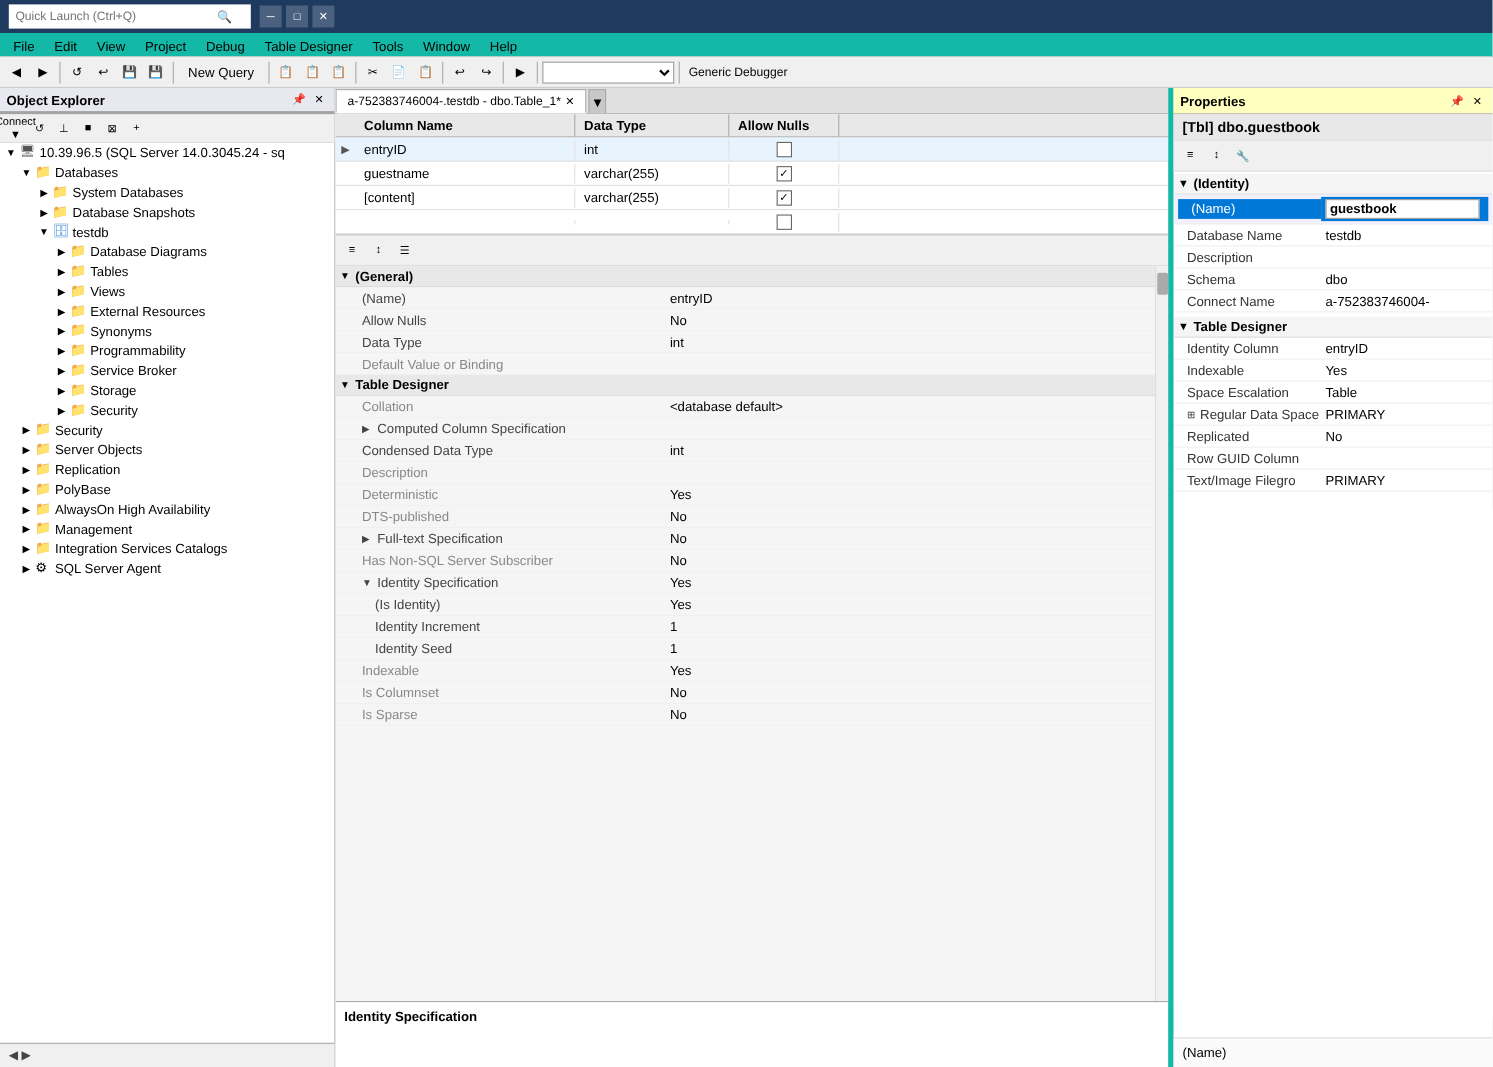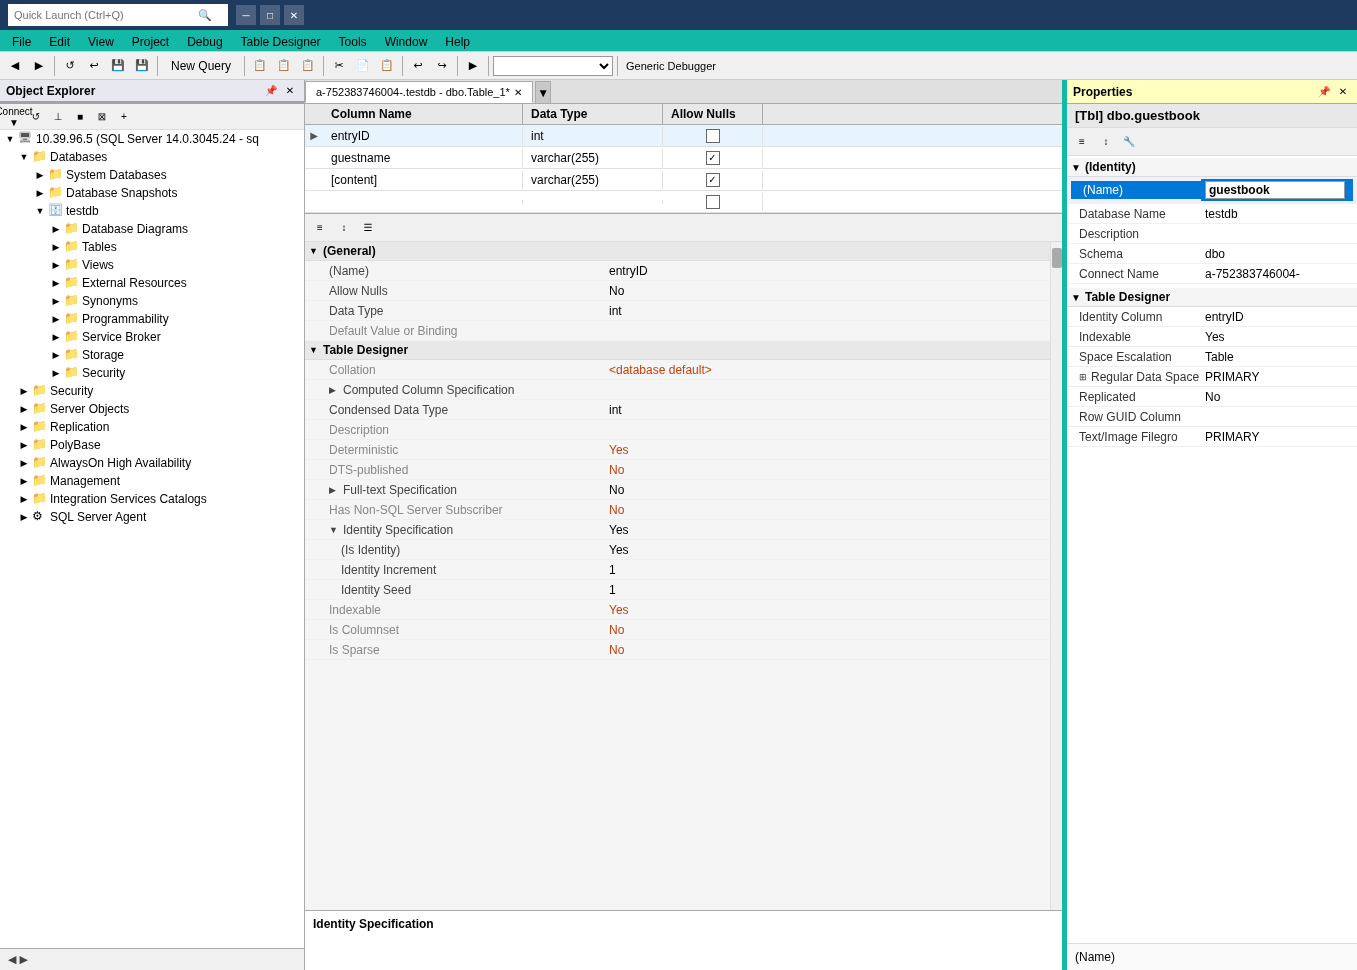--- a/index.html
+++ b/index.html
@@ -149,21 +149,21 @@
     .col-props-toolbar { height: 28px; background: #f0f0f0; border-bottom: 1px solid #ddd; display: flex; align-items: center; padding: 0 4px; gap: 2px; }
     .props-btn { height: 22px; width: 22px; background: #f0f0f0; border: 1px solid transparent; cursor: pointer; font-size: 10px; display: flex; align-items: center; justify-content: center; }
     .props-group { }
     .props-group-header { display: flex; align-items: center; background: #e8e8e8; padding: 2px 4px; font-weight: bold; font-size: 12px; cursor: pointer; border-bottom: 1px solid #ddd; }
     .props-group-arrow { width: 14px; font-size: 9px; }
     .props-row { display: flex; align-items: center; padding: 2px 0; border-bottom: 1px solid #f0f0f0; min-height: 20px; }
     .props-name { width: 300px; padding: 0 4px 0 24px; font-size: 12px; color: #444; }
     .props-name.sub { padding-left: 40px; }
     .props-name.greyed { color: #888; }
     .props-value { flex: 1; padding: 0 4px; font-size: 12px; }
-    .props-value.greyed { color: #c2410c; }
+    .props-value.greyed { color: #000000; }
 
     
     .properties-panel {
       width: 290px;
       min-width: 290px;
       background: #fff;
       display: flex;
       flex-direction: column;
     }
     .prop-panel-header { background: #ffffc0; height: 24px; display: flex; align-items: center; justify-content: space-between; padding: 0 6px; border-bottom: 1px solid #aaa; font-size: 12px; font-weight: bold; }

